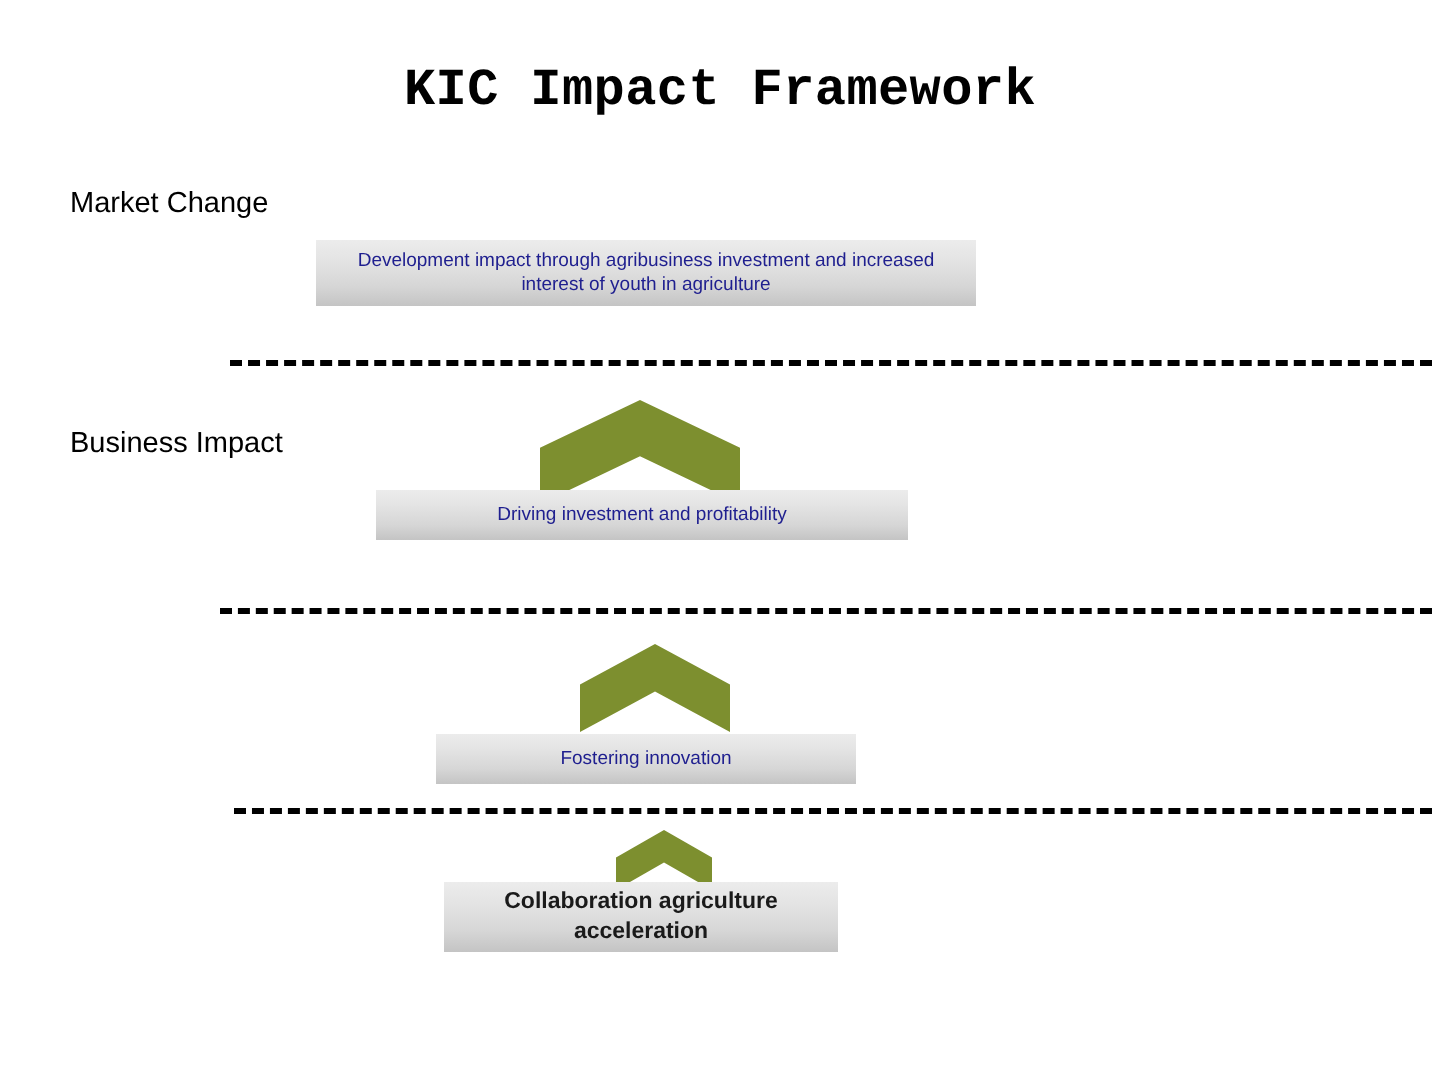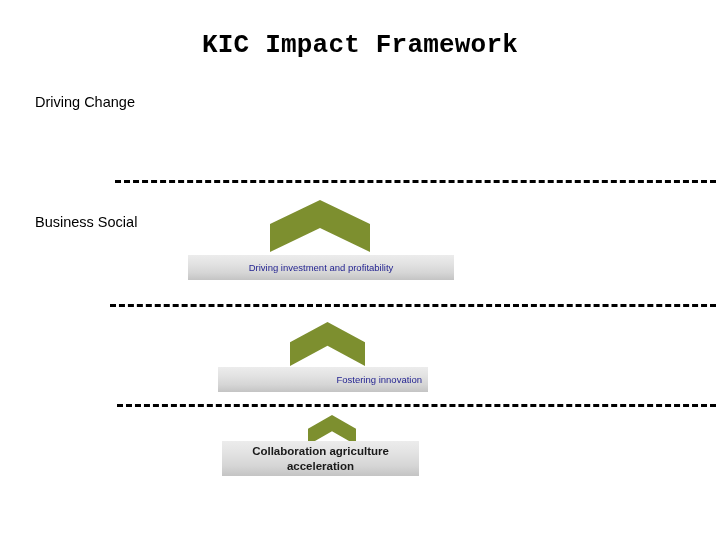--- a/index.html
+++ b/index.html
@@ -80,39 +80,42 @@
   }
   .chev-a { clip-path: polygon(50% 0%, 100% 46%, 100% 100%, 50% 54%, 0% 100%, 0% 46%); }
 </style>
 </head>
 <body>
 
 <div id="slide">
 
   <div class="slide-title">KIC Impact Framework</div>
 
-  <div class="tier-label" style="left:35px; top:94px;">Driving Change</div>
+  <div class="tier-label" style="left:35px; top:94px;">Market Change</div>
 
+  <div class="grad-box" style="left:158px; top:120px; width:330px; height:33px; font-size:9.5px;">
+    <span class="box-text text-blue">Development  impact through agribusiness investment and increased interest of youth in agriculture</span>
+  </div>
 
   <div class="dash-line" style="left:115px; top:180px; width:601px;"></div>
 
   <div class="chevron chev-a" style="left:270px; top:200px; width:100px; height:52px;"></div>
 
-  <div class="tier-label" style="left:35px; top:214px;">Business Social</div>
+  <div class="tier-label" style="left:35px; top:214px;">Business Impact</div>
 
-  <div class="grad-box" style="left:188px; top:255px; width:266px; height:25px; font-size:9.5px;">
+  <div class="grad-box" style="left:188px; top:245px; width:266px; height:25px; font-size:9.5px;">
     <span class="box-text text-blue">Driving investment and profitability</span>
   </div>
 
   <div class="dash-line" style="left:110px; top:304px; width:606px;"></div>
 
   <div class="chevron chev-a" style="left:290px; top:322px; width:75px; height:44px;"></div>
 
 
-  <div class="grad-box" style="left:218px; top:367px; width:210px; height:25px; font-size:9.5px;text-align:right;">
+  <div class="grad-box" style="left:218px; top:367px; width:210px; height:25px; font-size:9.5px;">
     <span class="box-text text-blue">Fostering innovation</span>
   </div>
 
   <div class="dash-line" style="left:117px; top:404px; width:599px;"></div>
 
   <div class="chevron chev-a" style="left:308px; top:415px; width:48px; height:30px;"></div>
 
   <div class="grad-box" style="left:222px; top:441px; width:197px; height:35px; font-size:11.5px; font-weight:bold;">
     <span class="box-text text-black">Collaboration agriculture
 acceleration</span>

